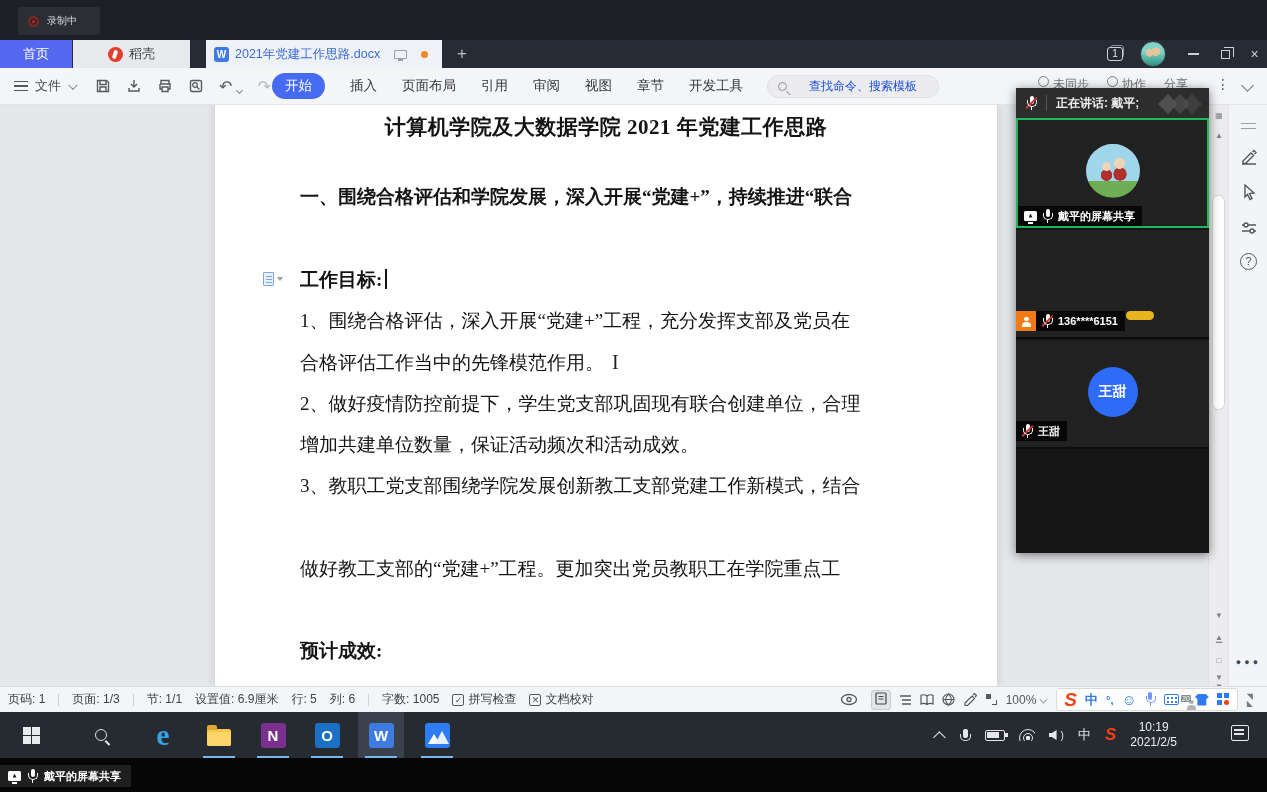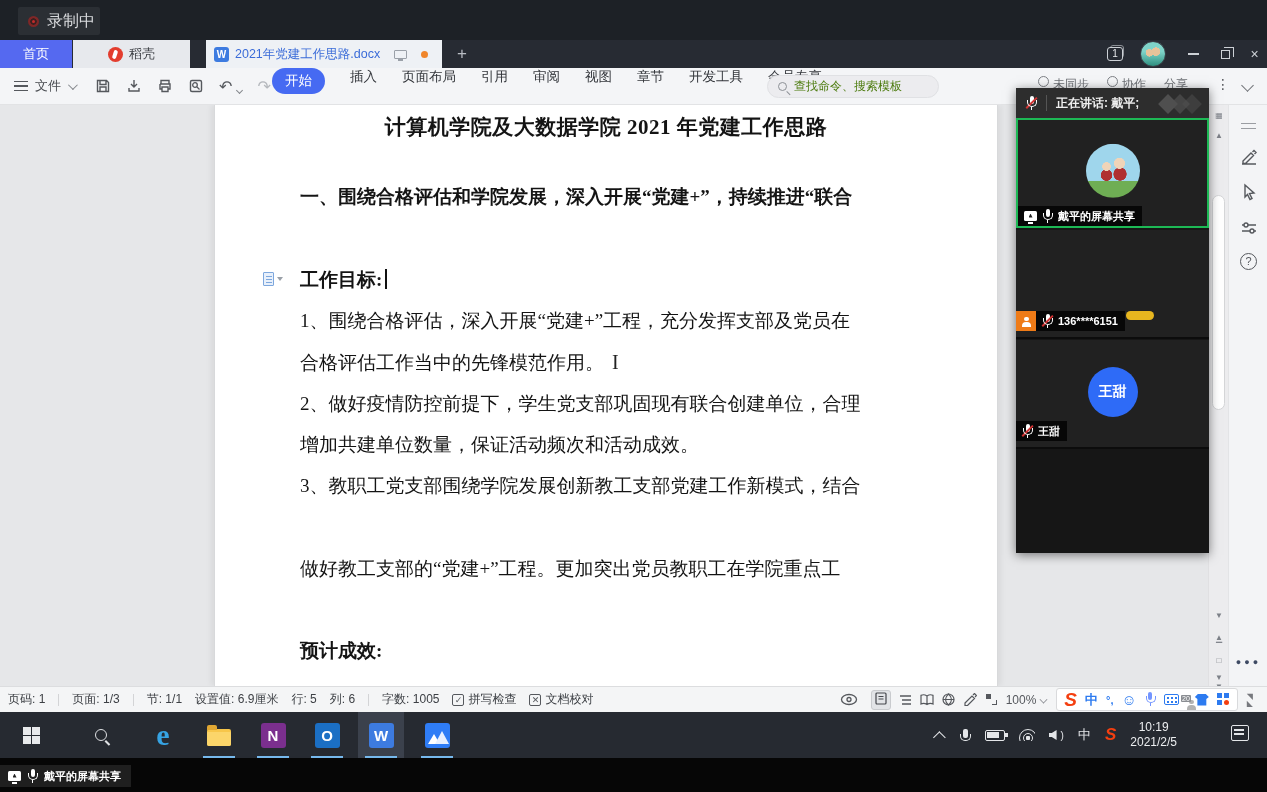--- a/index.html
+++ b/index.html
@@ -4,21 +4,21 @@
 <style>
   * { margin:0; padding:0; box-sizing:border-box; }
   html,body { width:1267px; height:792px; overflow:hidden; background:#000;
     font-family:"Liberation Sans","DejaVu Sans",sans-serif; }
 
   
   #titlebar { position:absolute; left:0; top:0; width:1267px; height:40px; background:#1d2126; }
   .rec-badge { position:absolute; left:18px; top:7px; width:82px; height:28px; background:#2b2f34;
     display:flex; align-items:center; gap:8px; padding-left:10px; border-radius:2px; }
   .rec-dot { width:11px; height:11px; border-radius:50%; background:#c22b2b; box-shadow:0 0 0 2px #3a2020 inset; border:2px solid #7e2727; }
-  .rec-label { color:#d8dadd; font-size:16px; }
+  .rec-label { color:#d8dadd; font-size:10px; }
 
   
   #tabbar { position:absolute; left:0; top:40px; width:1267px; height:28px; background:#272b33; }
   .tab { position:absolute; top:0; height:28px; display:flex; align-items:center; justify-content:center; gap:6px; font-size:13px; }
   .tab-home { left:0; width:72px; background:#5569f0; color:#fff; }
   .tab-docer { left:73px; width:117px; background:#e7e9ed; color:#3a3d42; }
   .docer-ic { width:15px; height:15px; border-radius:50%; background:#e33d2e; position:relative; }
   .docer-ic::after{ content:""; position:absolute; left:5px; top:3px; width:4px; height:9px; background:#fff; border-radius:3px; transform:rotate(18deg); }
   .tab-doc { left:206px; width:236px; background:#eef1f5; color:#3a6bd8; font-size:12.5px; justify-content:flex-start; padding:0 8px; }
   .wps-ic { width:15px; height:15px; border-radius:3px; background:#3d7be0; color:#fff; font-size:10px; font-weight:bold;
@@ -44,24 +44,24 @@
 
   
   #ribbon { position:absolute; left:0; top:68px; width:1267px; height:37px; background:#f4f5f7; border-bottom:1px solid #e2e3e5; }
   .ribbon-left { position:absolute; left:14px; top:0; height:36px; display:flex; align-items:center; gap:7px; color:#4a4d52; font-size:13px; }
   .ham { width:14px; height:10px; border-top:1.6px solid #55585d; border-bottom:1.6px solid #55585d; position:relative; }
   .ham::after{ content:""; position:absolute; left:0; top:3.2px; width:14px; height:1.6px; background:#55585d; }
   .chev { width:7px; height:7px; border-right:1.5px solid #85888d; border-bottom:1.5px solid #85888d; transform:rotate(45deg) translateY(-2px); }
   .qicons { position:absolute; left:95px; top:0; height:36px; display:flex; align-items:center; gap:15px; color:#55585d; }
   .qicons svg { display:block; }
   .undo-chev { width:5px; height:5px; border-right:1.3px solid #85888d; border-bottom:1.3px solid #85888d; transform:rotate(45deg); margin-left:-10px; margin-top:8px;}
-  .menus { position:absolute; left:272px; top:0; height:36px; display:flex; align-items:flex-start; gap:25px; font-size:13.5px; color:#33363b; }
+  .menus { position:absolute; left:272px; top:0; height:36px; display:flex; align-items:center; gap:25px; font-size:13.5px; color:#33363b; }
   .menu-pill { background:#466af2; color:#fff; border-radius:14px; padding:4px 13px; }
   .searchbox { position:absolute; left:767px; top:7px; width:172px; height:23px; background:#ececef; border:1px solid #e0e1e4;
-    border-radius:12px; display:flex; align-items:center; gap:7px; padding:0 10px; color:#4d7c0f; font-size:12px; }
+    border-radius:12px; display:flex; align-items:center; gap:22px; padding:0 10px; color:#1d4ed8; font-size:12px; }
   .mag { width:9px; height:9px; border:1.4px solid #8d9196; border-radius:50%; position:relative; flex:0 0 auto;}
   .mag::after{ content:""; position:absolute; left:8px; top:8px; width:5px; height:1.4px; background:#8d9196; transform:rotate(45deg); transform-origin:0 0; }
   .ghosts { position:absolute; left:1038px; top:8px; display:flex; gap:18px; font-size:12px; color:#6d7075; }
   .ghost { display:flex; gap:4px; }
   .gdot { width:11px; height:11px; border:1.3px solid #7d8085; border-radius:50%; }
   .rb-more { position:absolute; left:1216px; top:8px; color:#55585d; font-size:14px; letter-spacing:0; }
   .rb-collapse { position:absolute; left:1243px; top:13px; width:9px; height:9px; border-right:1.6px solid #6d7075; border-bottom:1.6px solid #6d7075; transform:rotate(45deg); }
 
   
   #docarea { position:absolute; left:0; top:105px; width:1208px; height:581px; background:#e6e7e9; overflow:hidden; }

